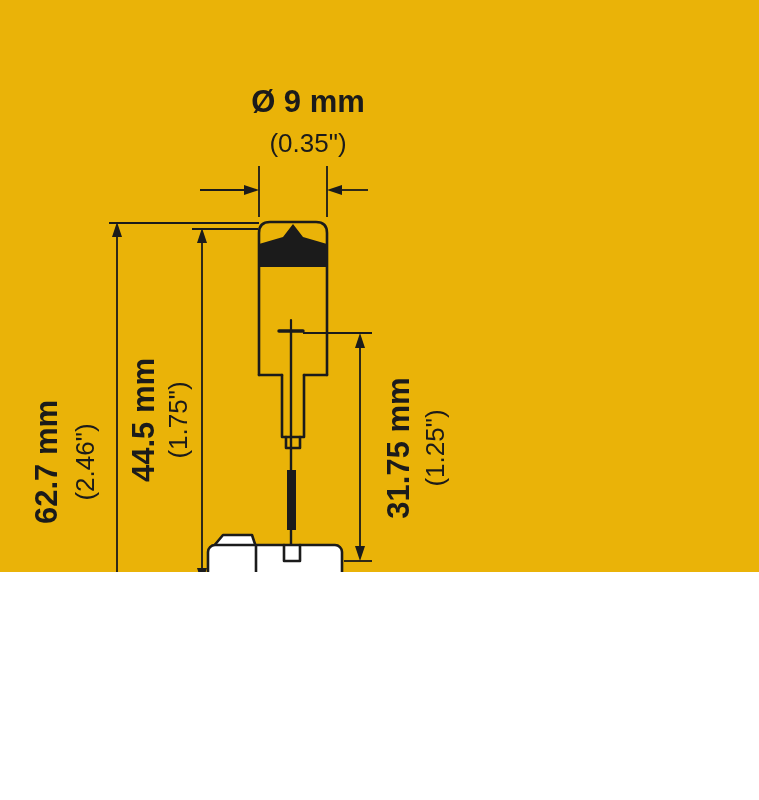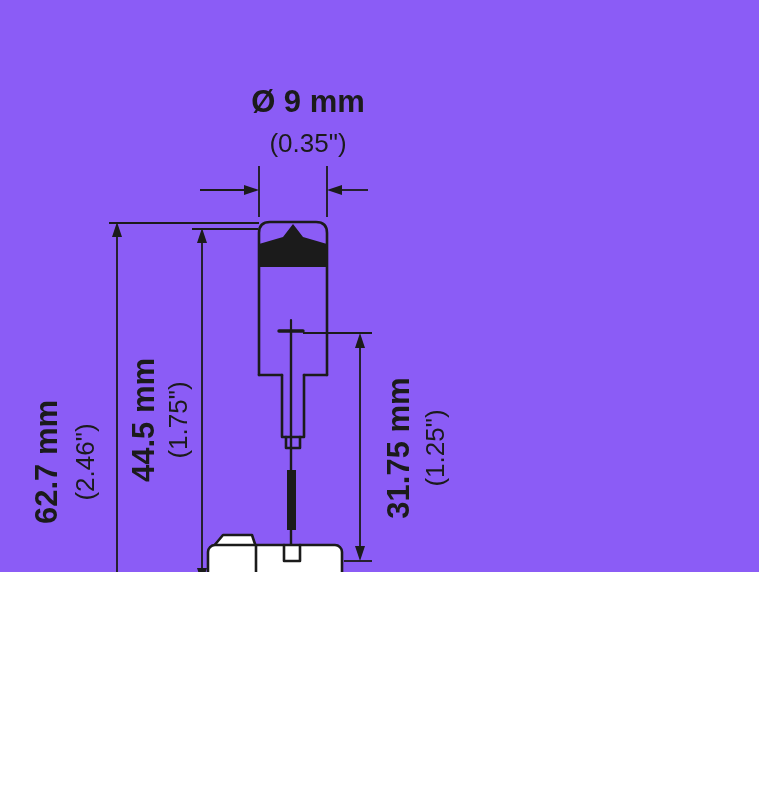--- a/index.html
+++ b/index.html
@@ -1,19 +1,19 @@
 <!DOCTYPE html>
 <html><head>
 <meta charset="utf-8">
 <style>
   html,body{margin:0;padding:0;background:#ffffff;}
   .canvas{
     position:relative;
     width:759px;height:572px;
-    background:#8b5cf6;
+    background:#eab308;
     font-family:"Liberation Sans", sans-serif;
     overflow:hidden;
   }
   svg{position:absolute;left:0;top:0;}
   .obj{stroke:#1b1b1b;stroke-width:2.6;fill:none;stroke-linecap:round;stroke-linejoin:round;}
   .objfill{stroke:#1b1b1b;stroke-width:2.6;fill:#ffffff;stroke-linejoin:round;}
   .solid{fill:#1b1b1b;stroke:none;}
   .dim{stroke:#1b1b1b;stroke-width:1.8;fill:none;}
   .arrow{fill:#1b1b1b;stroke:none;}
   .dim-label{

